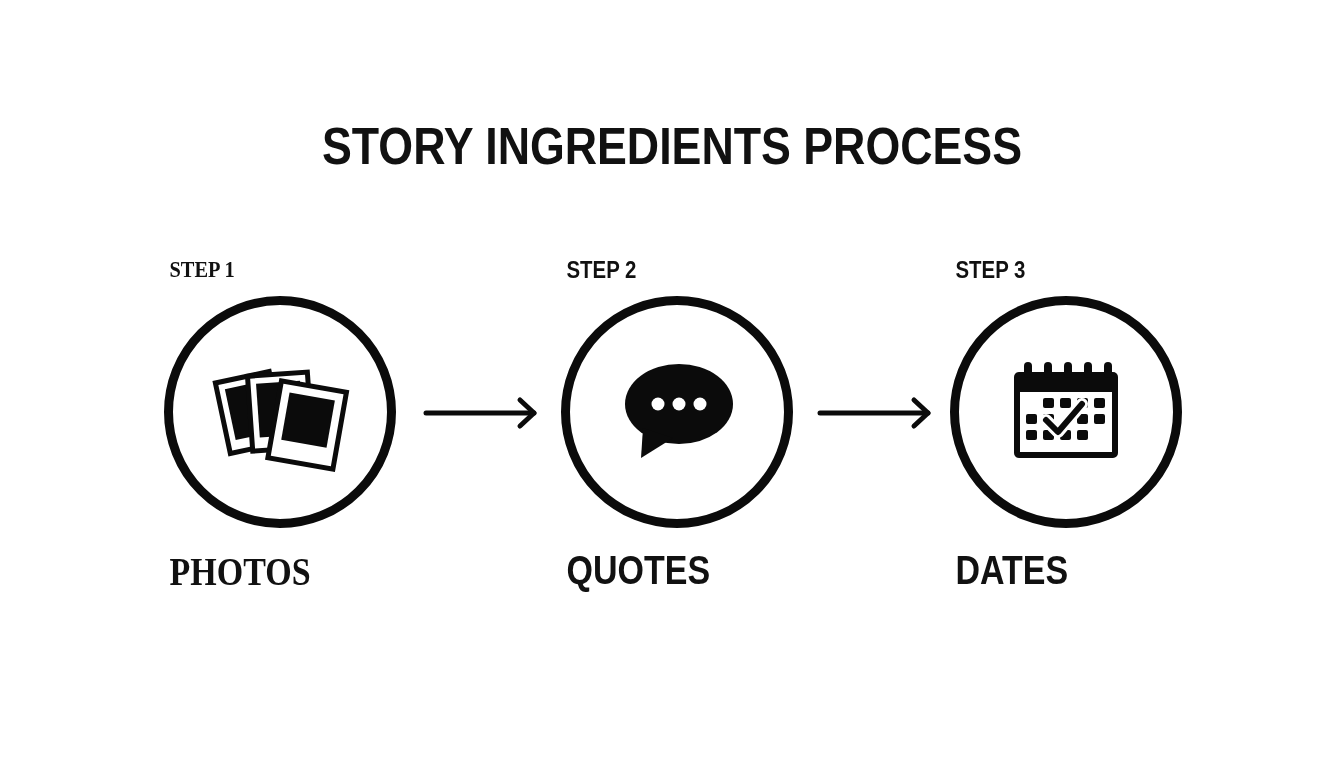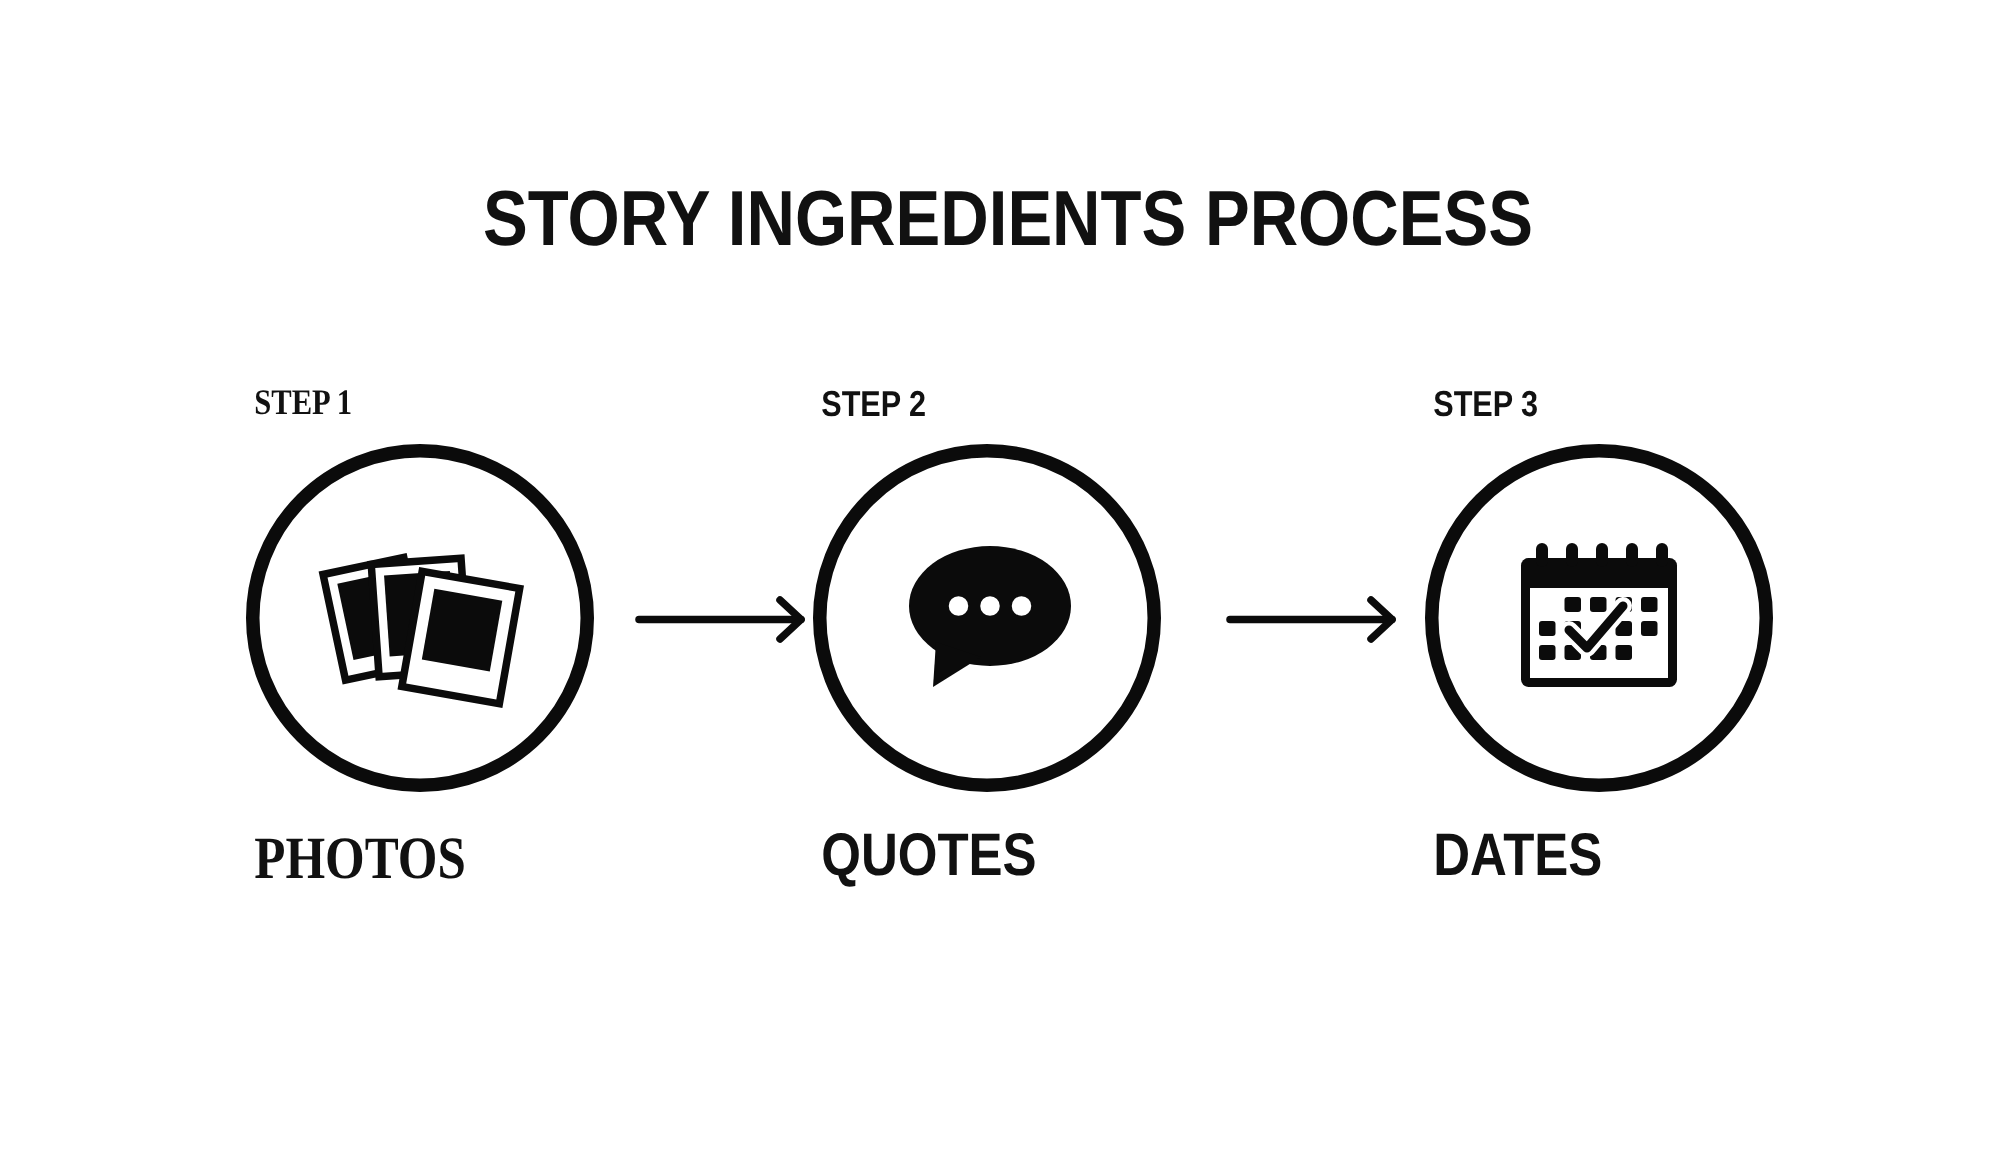--- a/index.html
+++ b/index.html
@@ -36,21 +36,21 @@
     </g>
   </svg>
   <div class="name">PHOTOS</div>
 </div>
 
 <svg class="arrow" style="left:422px;top:396px;" width="120" height="34" viewBox="0 0 120 34">
   <line x1="4" y1="17" x2="112" y2="17" stroke="#0b0b0b" stroke-width="5" stroke-linecap="round"></line>
   <polyline points="98,4 112,17 98,30" fill="none" stroke="#0b0b0b" stroke-width="5" stroke-linecap="round" stroke-linejoin="round"></polyline>
 </svg>
 
-<div style="position:absolute;left:528px;top:0;width:260px;height:552px;">
+<div style="position:absolute;left:547px;top:0;width:260px;height:552px;">
   <div class="step-label">STEP 2</div>
   <div class="circle" style="left:14px;top:296px;"></div>
   <svg class="icon" style="left:74px;top:362px;" width="114" height="100" viewBox="0 0 114 100">
     <ellipse cx="58" cy="42" rx="54" ry="40" fill="#0b0b0b"></ellipse>
     <polygon points="22,66 20,96 52,76" fill="#0b0b0b"></polygon>
     <circle cx="37" cy="42" r="6.5" fill="#fff"></circle>
     <circle cx="58" cy="42" r="6.5" fill="#fff"></circle>
     <circle cx="79" cy="42" r="6.5" fill="#fff"></circle>
   </svg>
   <div class="name">QUOTES</div>

